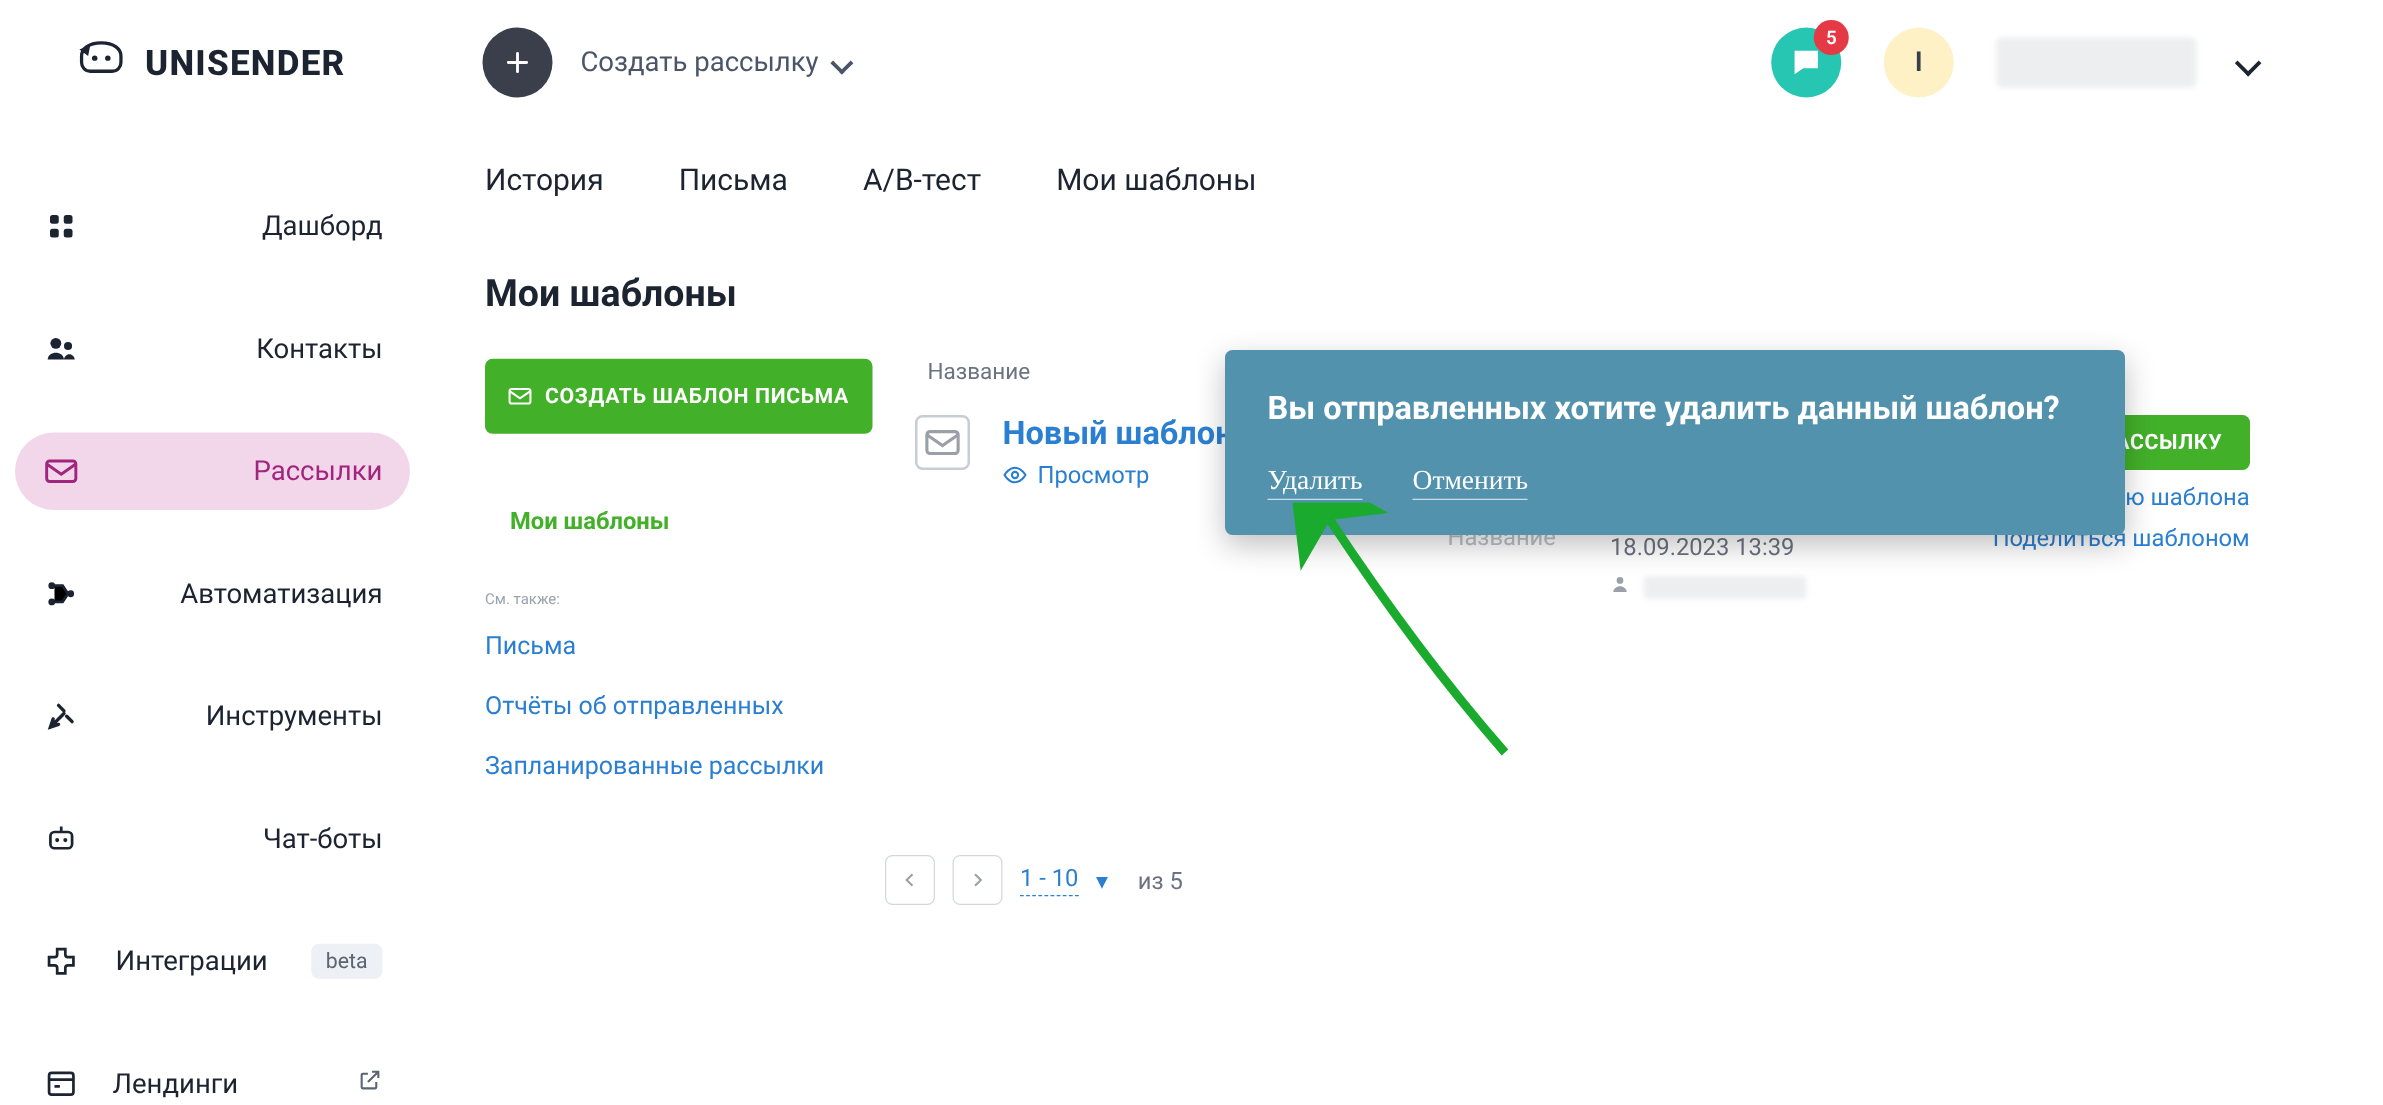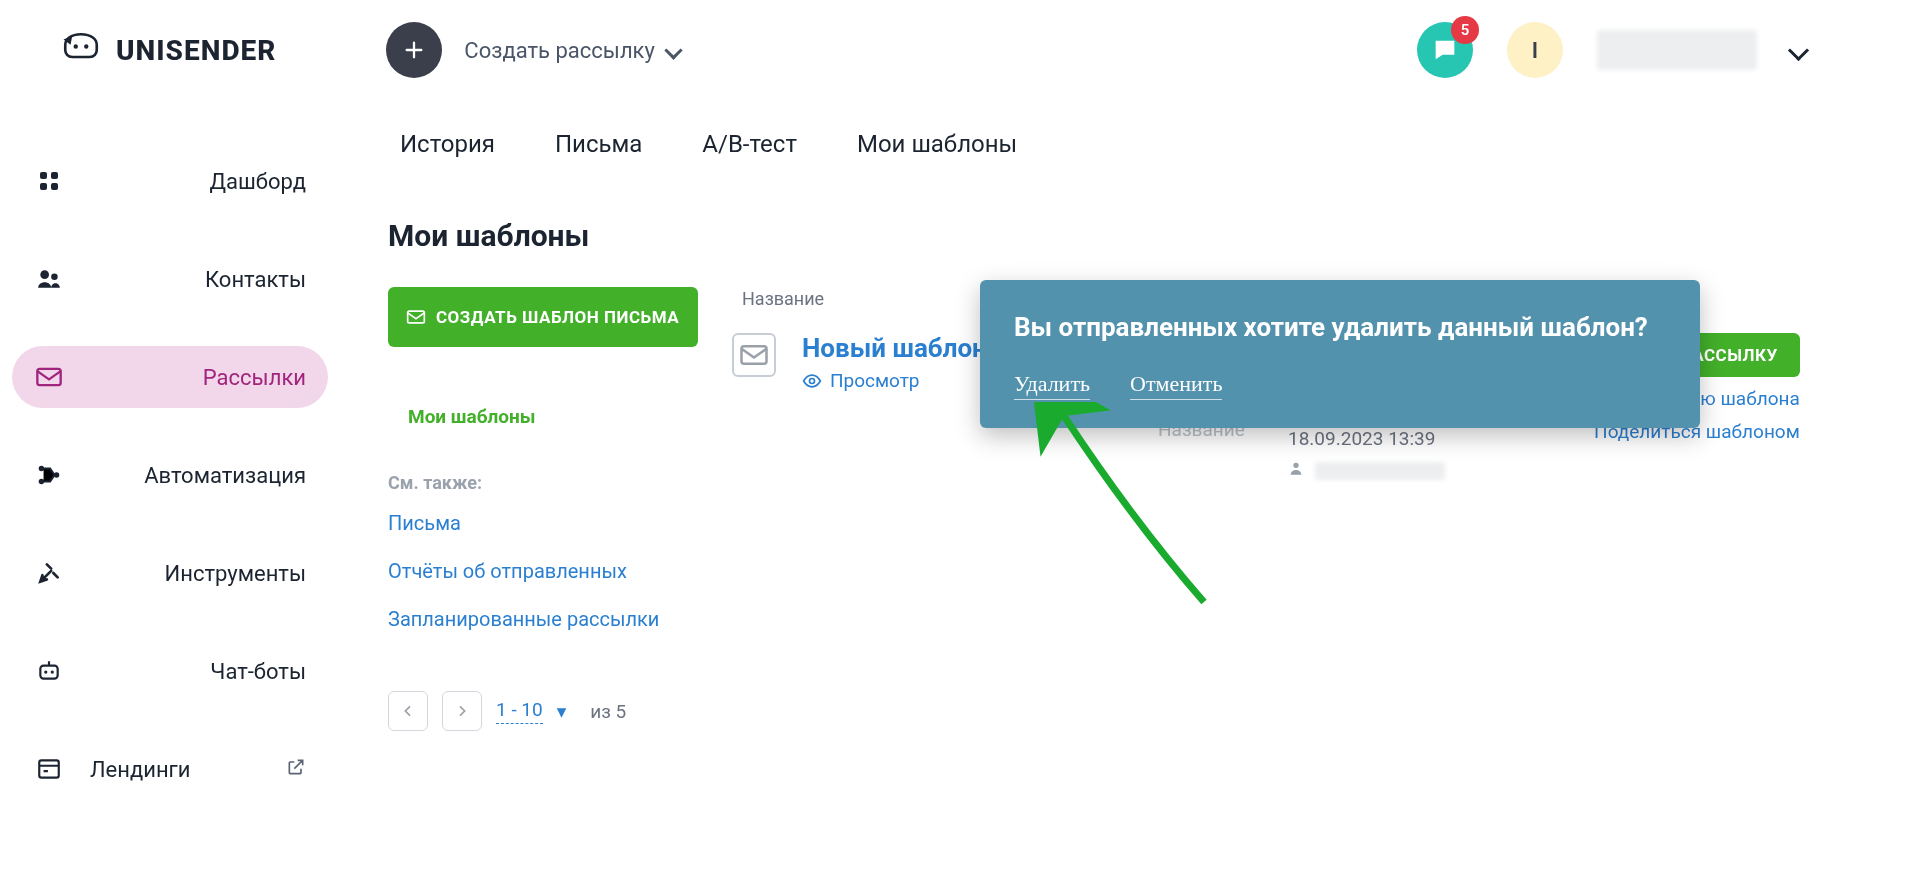--- a/index.html
+++ b/index.html
@@ -28,52 +28,52 @@
     .side-item { display:flex; align-items:center; gap:26px; padding:16px 22px; border-radius: 40px; cursor:pointer; font-size:22px; color:#1b2430;justify-content:space-between; }
     .side-item.active { background:#f1d7e9; color:#a1257e; font-weight:400; }
     .side-icon { width:30px; height:30px; display:flex; align-items:center; justify-content:center; font-size:22px; color:#1b2430; }
     .side-item.active .side-icon { color:#a1257e; }
     .beta { background:#edf0f4; color:#5a6472; padding:4px 12px; border-radius:6px; font-size:17px; margin-left:6px; }
     .ext-ic { margin-left:auto; color:#5a6472; }
 
     
     .main { flex:1; position:relative; padding: 30px 48px 60px 48px; background:#fff; border-top-left-radius:10px; }
 
-    .tabs { display:flex; gap:60px; font-size:24px; color:#1b2430; margin-bottom:60px;margin-left:12px; }
+    .tabs { display:flex; gap:60px; font-size:24px; color:#1b2430; margin-bottom:60px; }
     .tabs span { cursor:pointer; }
 
     .page-title { font-size:30px; font-weight:700; margin-bottom:34px; }
 
     .content-row { display:flex; gap:34px; align-items:flex-start; }
 
     .left-col { width:310px; }
     .btn-green { background:#43b02a; color:#fff; padding:20px 18px; border-radius:6px; display:flex; align-items:center; gap:10px; font-size:17px; font-weight:700; cursor:pointer; letter-spacing:0.5px;text-align:right; }
     .sub-nav { margin-top:48px; }
     .sub-nav .active-sub { color:#43b02a; font-weight:700; padding:10px 20px; font-size:19px; }
-    .see-also-label { color:#99a2ad; font-size:18px; display:block; margin:34px 0 18px 0;font-weight:bold; }
+    .see-also-label { color:#99a2ad; font-size:12px; display:block; margin:34px 0 18px 0; }
     .link-list a { display:block; color:#2a7fd1; font-size:20px; text-decoration:none; margin-bottom:24px; cursor:pointer; }
 
     .table-area { flex:1; }
     .table-head { display:flex; align-items:center; gap:420px; color:#6b7280; font-size:18px; padding: 0 0 10px 0; }
     .table-head .col-name { margin-left:10px; }
     .row { display:flex; align-items:flex-start; gap:26px; padding:14px 0; }
     .env-icon { width:44px; height:44px; color:#9aa0a8; border:2px solid #c7cdd4; border-radius:6px; display:flex; align-items:center; justify-content:center; font-size:26px; }
     .row-main { flex:1; max-width:460px; }
     .row-title { color:#2a7fd1; font-size:26px; font-weight:700; cursor:pointer; }
     .row-preview { color:#2a7fd1; font-size:19px; display:flex; align-items:center; gap:8px; margin-top:6px; cursor:pointer; }
     .row-meta { width:260px; font-size:19px; color:#6b7280; line-height:1.6; }
     .row-meta .user-sm { display:inline-block; width:130px; height:18px; background:#eceef0; filter:blur(2px); border-radius:3px; vertical-align:middle; margin-left:6px; }
     .row-actions { text-align:right; }
     .btn-green-sm { background:#43b02a; color:#fff; padding:12px 22px; border-radius:6px; font-size:17px; font-weight:700; cursor:pointer; letter-spacing:0.5px; }
     .row-actions a { display:block; color:#2a7fd1; text-decoration:none; font-size:19px; margin-top:10px; cursor:pointer; }
 
     .filter-bar { position:absolute; top:262px; right:220px; color:#6b7280; font-size:19px; }
     .filter-lnk { color:#2a7fd1; cursor:pointer; margin-right:14px; }
 
-    .pager { display:flex; align-items:center; gap:14px; margin-top:36px; font-size:19px; color:#6b7280; }
+    .pager { display:flex; align-items:center; gap:14px; margin-top:36px; margin-left:320px; font-size:19px; color:#6b7280; }
     .pg-btn { width:40px; height:40px; border:1px solid #d3d8de; border-radius:6px; display:flex; align-items:center; justify-content:center; color:#9aa0a8; cursor:pointer; }
     .pg-range { color:#2a7fd1; border-bottom:1px dashed #2a7fd1; padding-bottom:2px; cursor:pointer; }
     .pg-chev { color:#2a7fd1; }
 
     
     .dialog { position:absolute; top:180px; left:640px; width:720px; background:#5392ad; color:#fff; border-radius:6px; padding:30px 34px 28px 34px; box-shadow: 0 8px 24px rgba(0,0,0,0.25); }
     .dialog-title { font-size:26px; font-weight:700; line-height:1.35; margin-bottom:26px; }
     .dialog-actions { display:flex; gap:40px; font-size:22px;font-family:Liberation Serif, serif; }
     .dialog-actions span { border-bottom:1px solid rgba(255,255,255,0.7); padding-bottom:2px; cursor:pointer; }
 
@@ -177,20 +177,29 @@
     <div class="side-item">
       <span class="side-icon">
           <svg width="26" height="26" viewBox="0 0 24 24">
             <rect x="4" y="7" width="16" height="12" rx="3" fill="none" stroke="#1b2430" stroke-width="2"></rect>
             <circle cx="9" cy="13" r="1.5" fill="#1b2430"></circle>
             <circle cx="15" cy="13" r="1.5" fill="#1b2430"></circle>
             <path stroke="#1b2430" stroke-width="2" d="M12 3v4"></path>
           </svg>
         </span>
       <span>Чат-боты</span>
+    </div>
+    <div class="side-item">
+      <span class="side-icon">
+          <svg width="26" height="26" viewBox="0 0 24 24">
+            <path fill="none" stroke="#1b2430" stroke-width="2" d="M9 3h6v4a2 2 0 0 0 2 2h4v6h-4a2 2 0 0 0-2 2v4H9v-4a2 2 0 0 0-2-2H3V9h4a2 2 0 0 0 2-2V3z"></path>
+          </svg>
+        </span>
+      <span>Интеграции</span>
+      <span class="beta">beta</span>
     </div>
     <div class="side-item">
       <span class="side-icon">
           <svg width="26" height="26" viewBox="0 0 24 24">
             <rect x="3" y="4" width="18" height="16" rx="2" fill="none" stroke="#1b2430" stroke-width="2"></rect>
             <path stroke="#1b2430" stroke-width="2" d="M3 9h18M7 14h4"></path>
           </svg>
         </span>
       <span>Лендинги</span>
       <span class="ext-ic"><svg width="20" height="20" viewBox="0 0 24 24">

